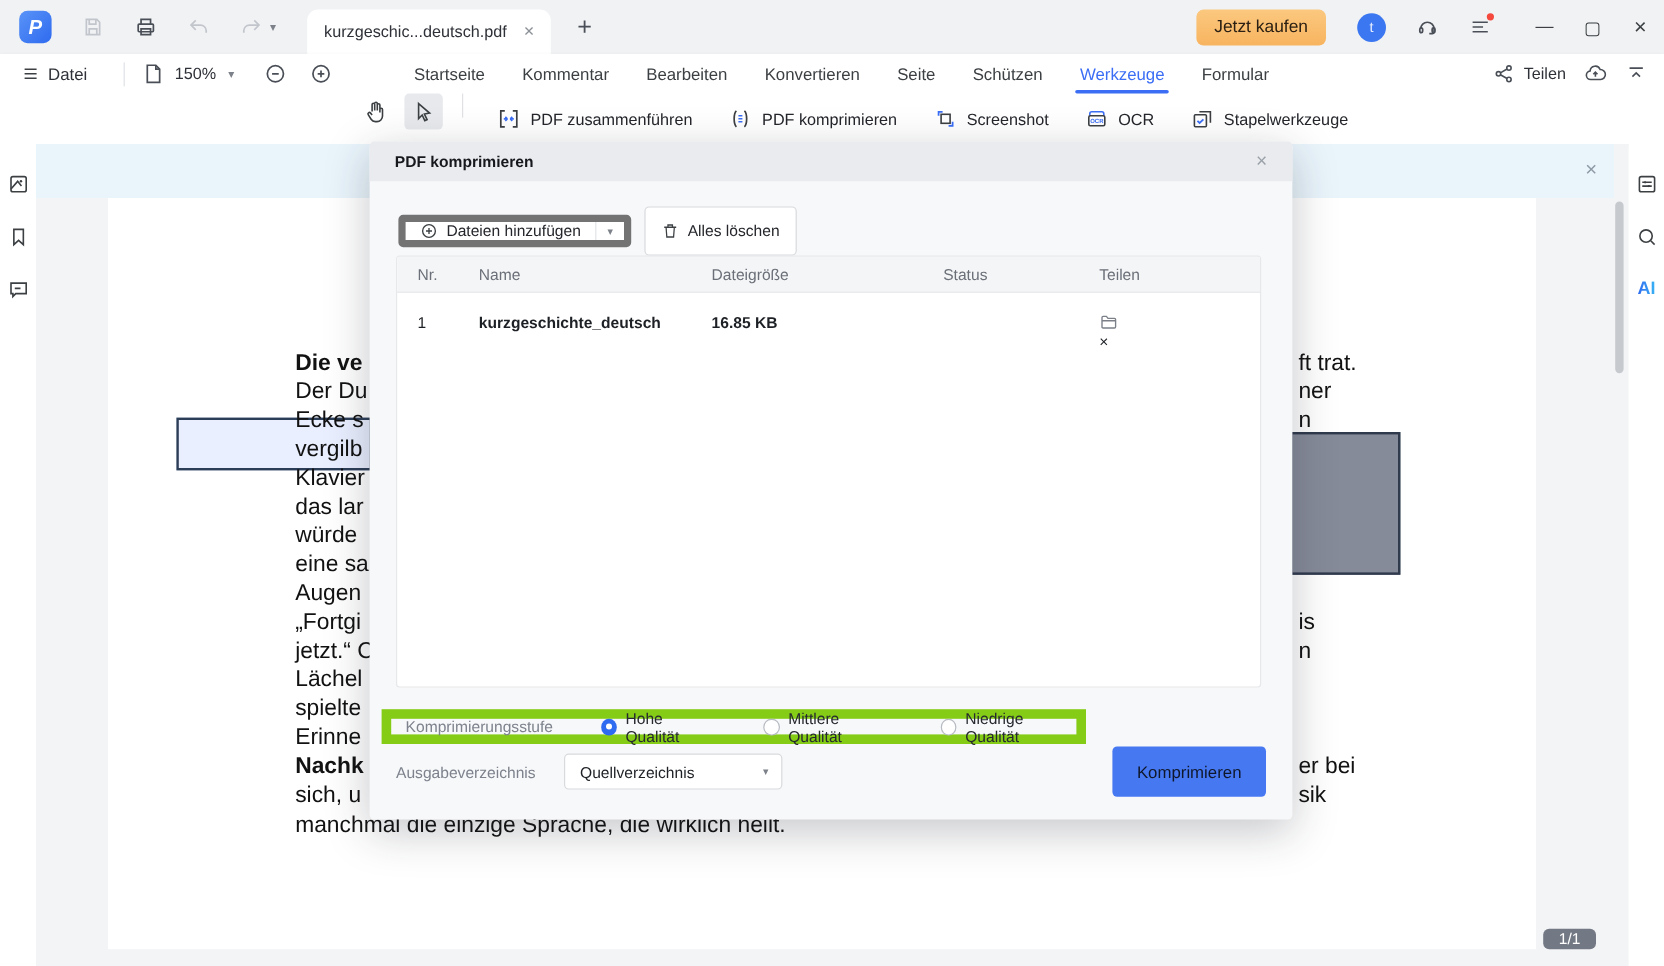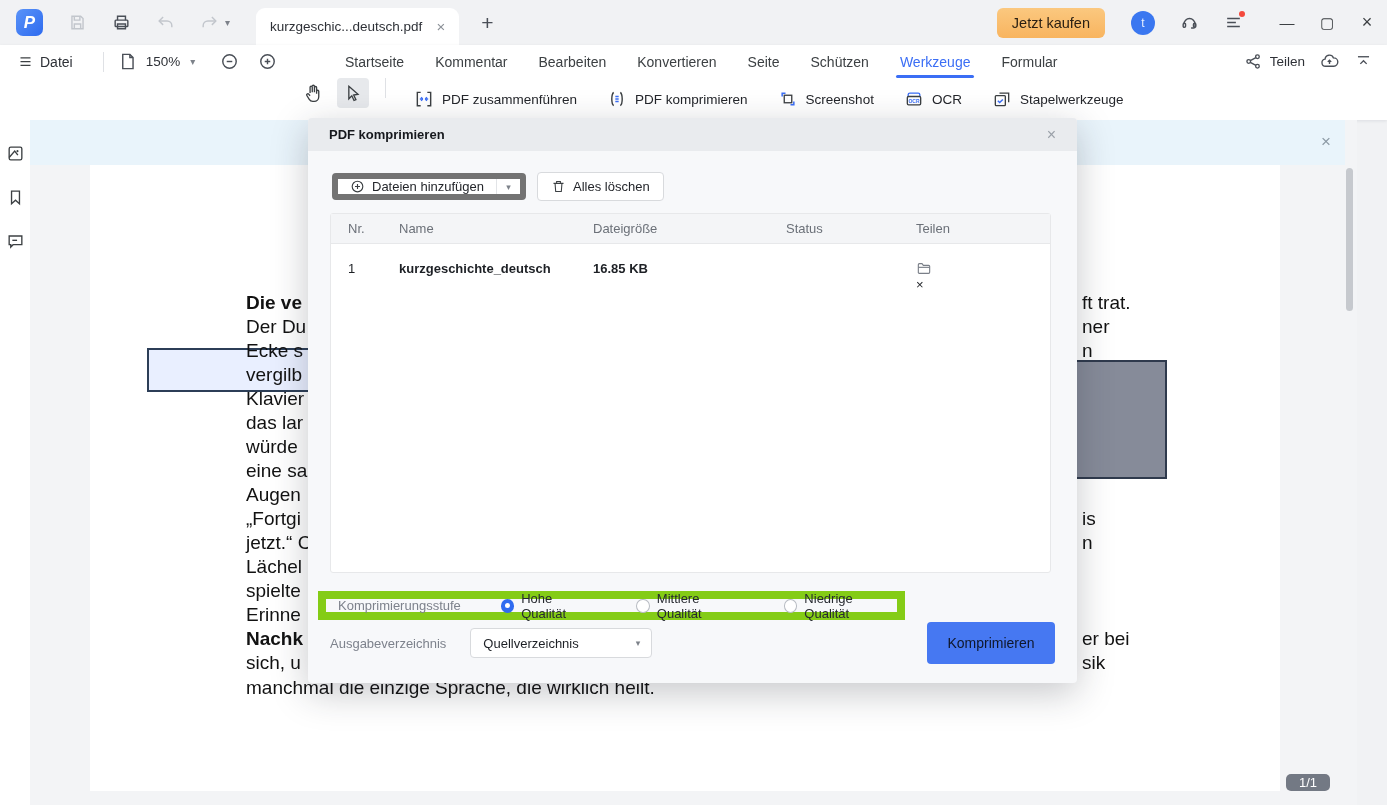--- a/index.html
+++ b/index.html
@@ -69,21 +69,21 @@
   
   .dialog { position:absolute; left:308px; top:118px; width:769px; height:565px; background:#f7f8fa; border-radius:4px; box-shadow:0 10px 36px rgba(30,36,48,.25); }
   .dialog-header { height:33px; background:#e9ebee; border-radius:4px 4px 0 0; display:flex; align-items:center; padding:0 21px; }
   .dialog-title { font-size:13px; font-weight:bold; color:#16181d; }
   .dialog-close { margin-left:auto; color:#9aa0a8; font-size:16px; }
   .dialog-btnrow { position:absolute; left:24px; top:54px; display:flex; align-items:center; }
   .split-btn { display:flex; height:27px; background:#fff; border:6px solid #737373; border-radius:4px; }
   .split-main { display:flex; align-items:center; gap:7px; padding:0 12px; font-size:13px; color:#24262b; }
   .split-main svg { width:15px; height:15px; color:#3c4043; }
   .split-arrow { width:24px; display:flex; align-items:center; justify-content:center; border-left:1px solid #e2e4e7; color:#7d828a; font-size:9px; }
-  .ghost-btn { display:flex; align-items:center; gap:7px; height:29px; margin-left:11px; padding:0 13px; background:#fff; border:1px solid #d8dadd; border-radius:4px; font-size:13px; color:#24262b; }
+  .ghost-btn { display:flex; align-items:center; gap:7px; height:41px; margin-left:11px; padding:0 13px; background:#fff; border:1px solid #d8dadd; border-radius:4px; font-size:13px; color:#24262b; }
   .ghost-btn svg { width:15px; height:15px; color:#3c4043; }
 
   .file-table { position:absolute; left:22px; top:95px; width:721px; height:360px; background:#fff; border:1px solid #e7e8ea; border-radius:3px; }
   .ft-header { position:relative; height:30px; background:#f4f5f7; border-bottom:1px solid #e7e8ea; }
   .ft-header span { position:absolute; top:7px; font-size:13px; color:#6b7078; }
   .ft-row { position:relative; height:50px; }
   .ft-row span { position:absolute; top:17px; font-size:13px; color:#1d2025; }
   .col-nr { left:17px; } .col-name { left:68px; } .col-size { left:262px; } .col-status { left:455px; } .col-option { left:585px; }
   .ft-row .col-name, .ft-row .col-size { font-weight:600; }
   .row-icons { position:absolute; left:585px; top:16px; display:flex; align-items:center; gap:13px; color:#7a7f88; }
@@ -302,20 +302,35 @@
         <svg viewBox="0 0 24 24" fill="none" stroke="currentColor" stroke-width="1.7">
             <path d="M7 4h10v16l-5-4.5L7 20z"></path>
           </svg>
         <svg viewBox="0 0 24 24" fill="none" stroke="currentColor" stroke-width="1.7">
             <path d="M4 5h16v11H9l-3 3v-3H4z"></path>
             <path d="M8 10.5h6"></path>
           </svg>
       </div>
     </div>
 
+    <div class="rail right">
+      <div class="rail-icons">
+        <svg viewBox="0 0 24 24" fill="none" stroke="currentColor" stroke-width="1.7">
+            <rect x="4" y="4" width="16" height="16" rx="2"></rect>
+            <path d="M7 10h10M7 14h10"></path>
+            <circle cx="10" cy="10" r="1.2" fill="currentColor" stroke="none"></circle>
+            <circle cx="14" cy="14" r="1.2" fill="currentColor" stroke="none"></circle>
+          </svg>
+        <svg viewBox="0 0 24 24" fill="none" stroke="currentColor" stroke-width="1.7">
+            <circle cx="11" cy="11" r="6.5"></circle>
+            <path d="M16 16l4 4"></path>
+          </svg>
+        <span class="ai-label">AI</span>
+      </div>
+    </div>
 
     <div class="workspace">
       <div class="notice-strip">
         <span class="strip-close">×</span>
       </div>
       <div class="vscroll"></div>
 
       <div class="page">
         <div class="annot-rect"></div>
 

